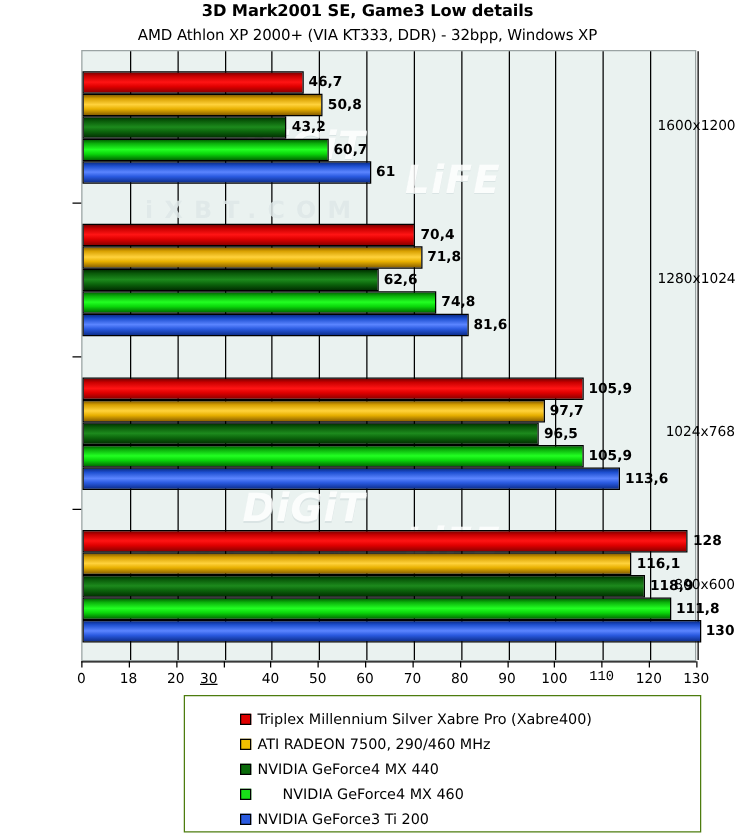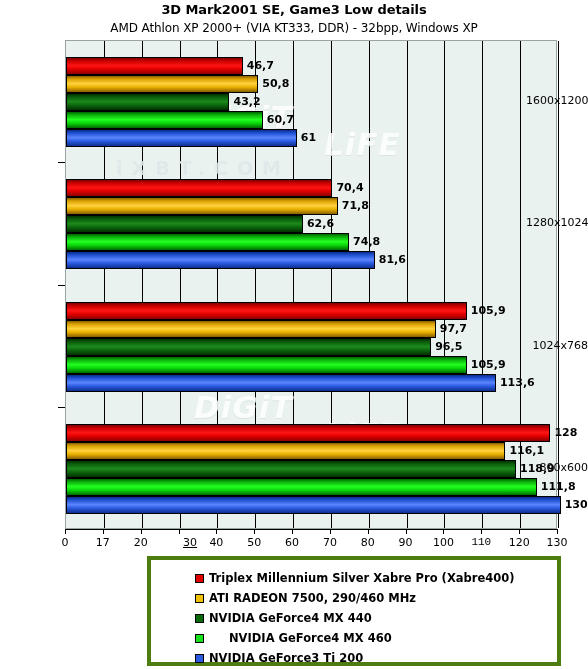--- a/index.html
+++ b/index.html
@@ -146,24 +146,23 @@
     white-space: nowrap;
   }
 
   
   #legend {
     position: absolute;
     left: 147px;
     top: 556px;
     width: 414px;
     height: 110px;
-    border: 4px solid #4d7c0f;
+    border: 1px solid #4d7c0f;
     background: #ffffff;
     box-sizing: border-box;
-    font-weight: bold;
   }
   .legend-row {
     position: absolute;
     left: 44px;
     height: 20px;
     display: flex;
     align-items: center;
   }
   .legend-swatch {
     width: 9px;
@@ -258,25 +257,25 @@
     <div class="cat-tick" style="top: 284.5px;"></div>
     <div class="cat-label" style="top: 338.625px;">1024x768</div>
     <div class="cat-tick" style="top: 406.75px;"></div>
     <div class="cat-label" style="top: 460.875px;">800x600</div>
   </div>
 <div id="x-axis-line"></div>
 <div id="x-ticks">
     <div class="x-tick" style="left: 65px;"></div>
     <div class="x-tick-label" style="left: 65px;">0</div>
     <div class="x-tick" style="left: 102.846px;"></div>
-    <div class="x-tick-label" style="left: 102.846px;">17</div>
+    <div class="x-tick-label" style="left: 102.846px;">18</div>
     <div class="x-tick" style="left: 140.692px;"></div>
     <div class="x-tick-label" style="left: 140.692px;">20</div>
     <div class="x-tick" style="left: 178.538px;"></div>
-    <div class="x-tick-label" style="left: 190px; text-decoration: underline;">30</div>
+    <div class="x-tick-label" style="left: 167px; text-decoration: underline;">30</div>
     <div class="x-tick" style="left: 216.385px;"></div>
     <div class="x-tick-label" style="left: 216.385px;">40</div>
     <div class="x-tick" style="left: 254.231px;"></div>
     <div class="x-tick-label" style="left: 254.231px;">50</div>
     <div class="x-tick" style="left: 292.077px;"></div>
     <div class="x-tick-label" style="left: 292.077px;">60</div>
     <div class="x-tick" style="left: 329.923px;"></div>
     <div class="x-tick-label" style="left: 329.923px; text-align: center;">70</div>
     <div class="x-tick" style="left: 367.769px;"></div>
     <div class="x-tick-label" style="left: 367.769px;">80</div>

